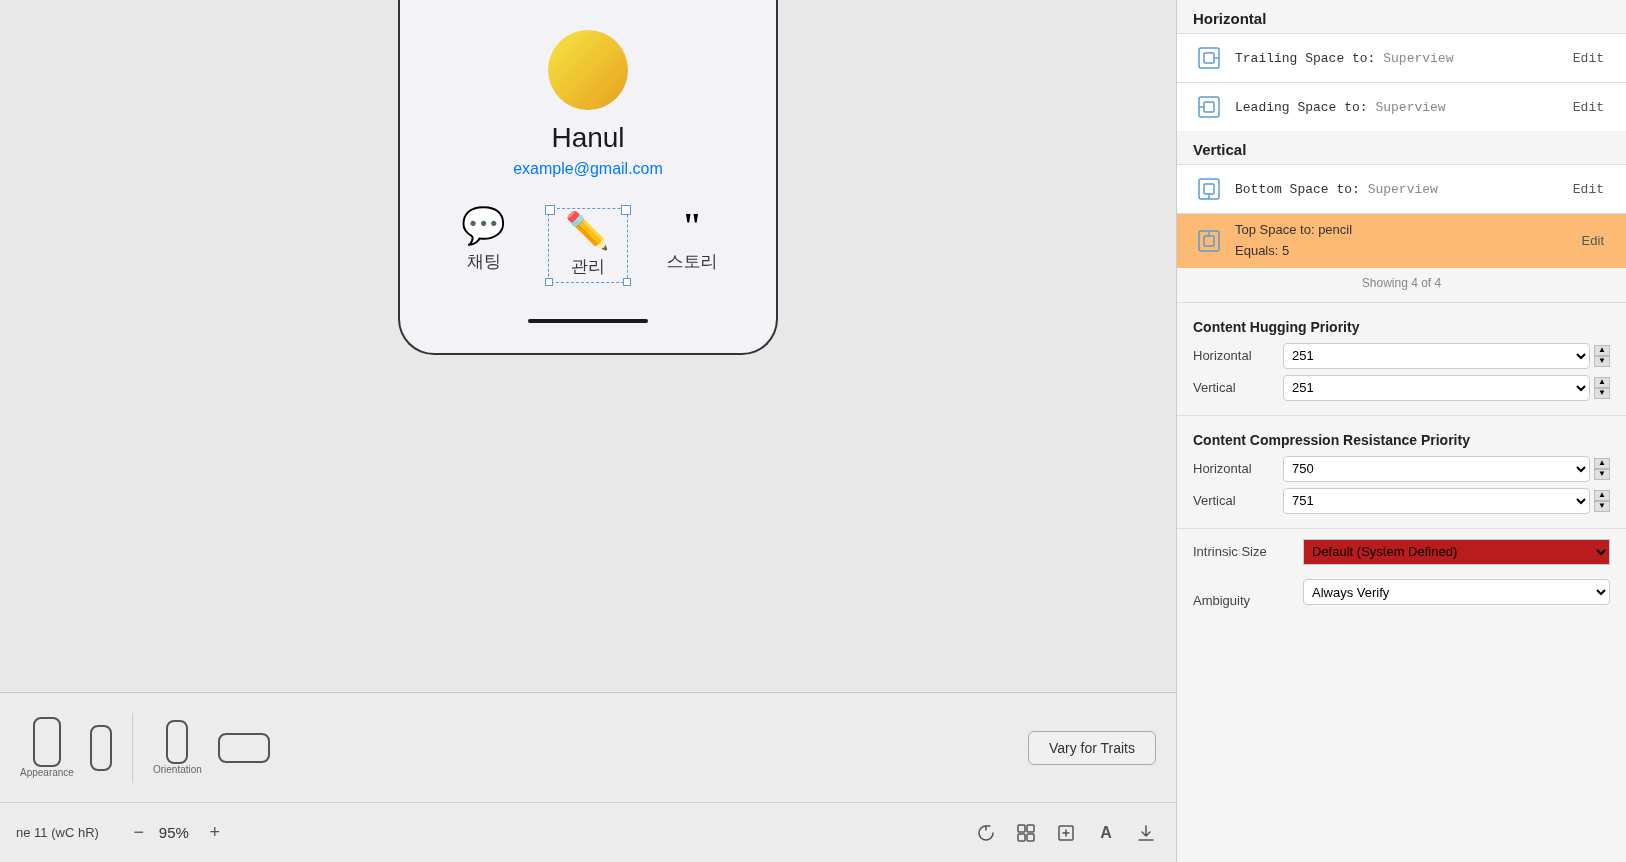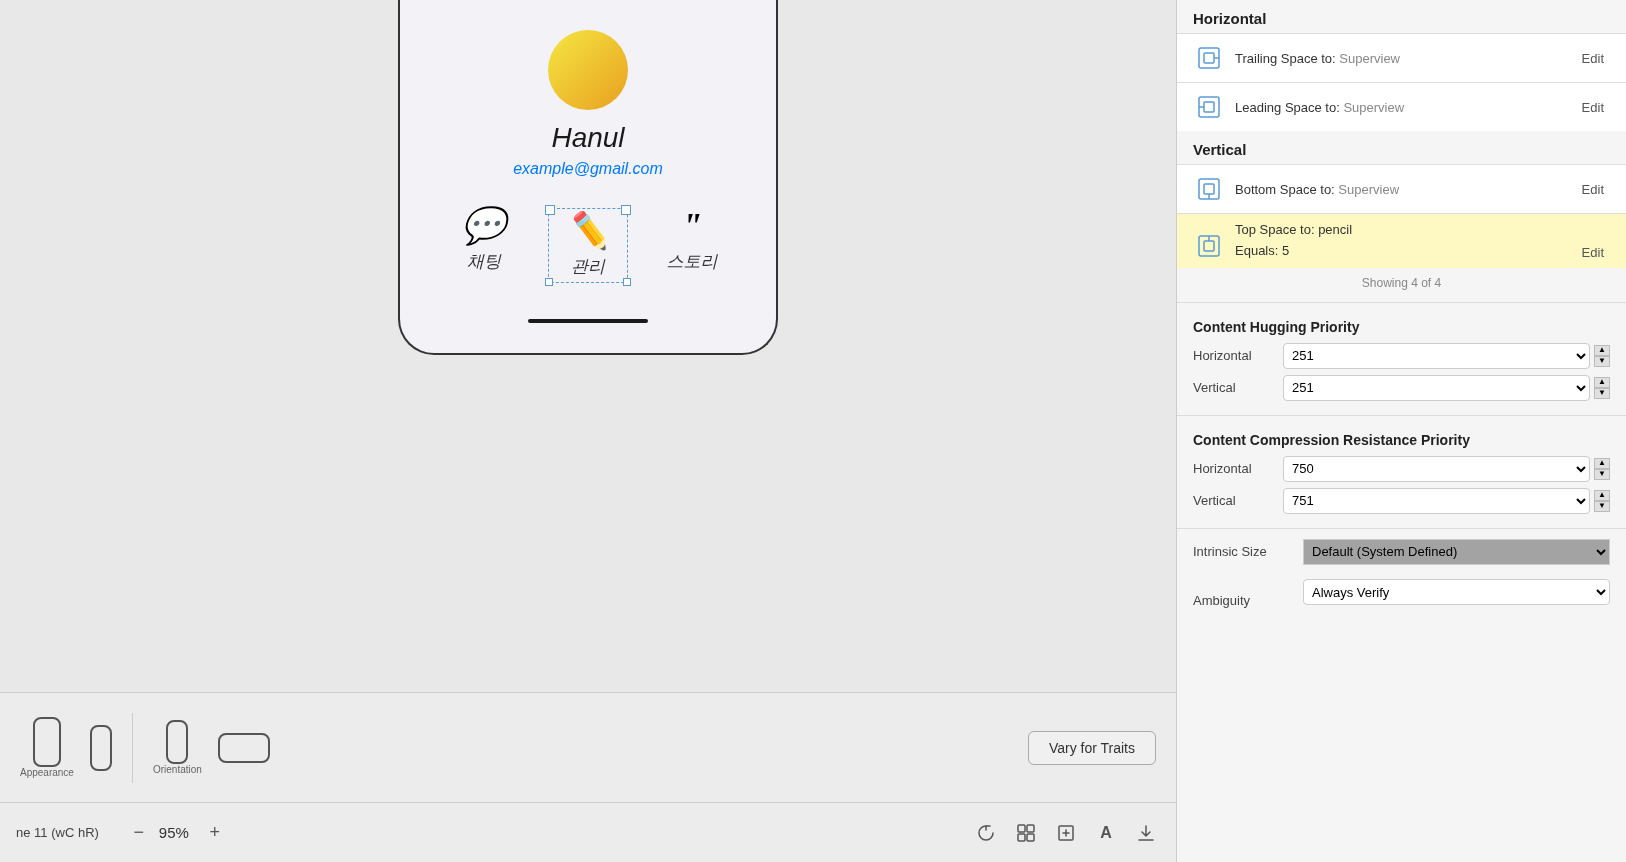--- a/index.html
+++ b/index.html
@@ -37,21 +37,20 @@
       width: 380px;
     }
 
     .phone-content {
       background: #f2f2f7;
       border: 2px solid #333;
       border-top: none;
       border-radius: 0 0 36px 36px;
       padding: 20px 20px 30px 20px;
       position: relative;
-      font-style: italic;
     }
 
     .profile-section {
       display: flex;
       flex-direction: column;
       align-items: center;
       padding: 10px 0 20px 0;
     }
 
     .avatar-placeholder {
@@ -261,20 +260,21 @@
       color: #222;
     }
 
     .constraint-row {
       display: flex;
       align-items: center;
       padding: 8px 16px;
       border-top: 1px solid #ddd;
       background: white;
       min-height: 44px;
+      font-family: Liberation Mono, monospace;
     }
 
     .constraint-icon {
       width: 32px;
       height: 32px;
       display: flex;
       align-items: center;
       justify-content: center;
       margin-right: 10px;
     }
@@ -382,21 +382,21 @@
       color: #444;
       width: 110px;
     }
 
     .intrinsic-select {
       flex: 1;
       height: 26px;
       font-size: 13px;
       border: 1px solid #ccc;
       border-radius: 0;
-      background: #a3a3a3;
+      background: #b91c1c;
       padding: 0 4px;
       appearance: auto;
     }
 
     .ambiguity-row {
       display: flex;
       align-items: center;
       padding: 6px 16px;
     }
 
@@ -413,24 +413,24 @@
       font-size: 13px;
       border: 1px solid #ccc;
       border-radius: 4px;
       background: white;
       padding: 0 4px;
       appearance: auto;
     }
 
     .constraint-row-multiline {
       display: flex;
-      align-items: flex-end;
+      align-items: center;
       padding: 6px 16px;
       border-top: 1px solid #ddd;
-      background: #fef9c3;
+      background: #fdba74;
       min-height: 52px;
     }
 
     .constraint-multiline-text {
       flex: 1;
       font-size: 13px;
       color: #333;
       line-height: 1.6;
     }
   </style>

